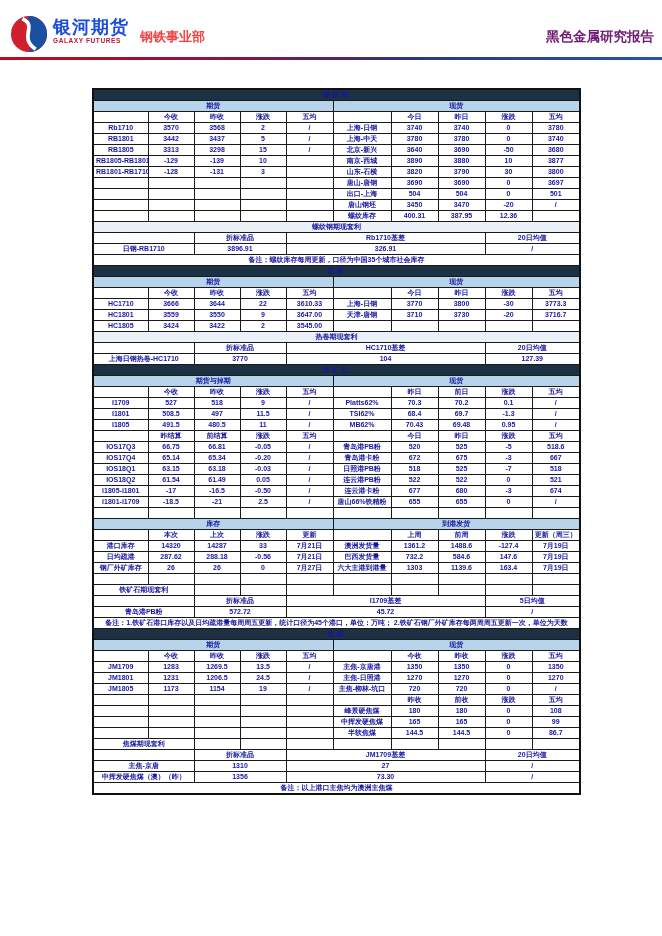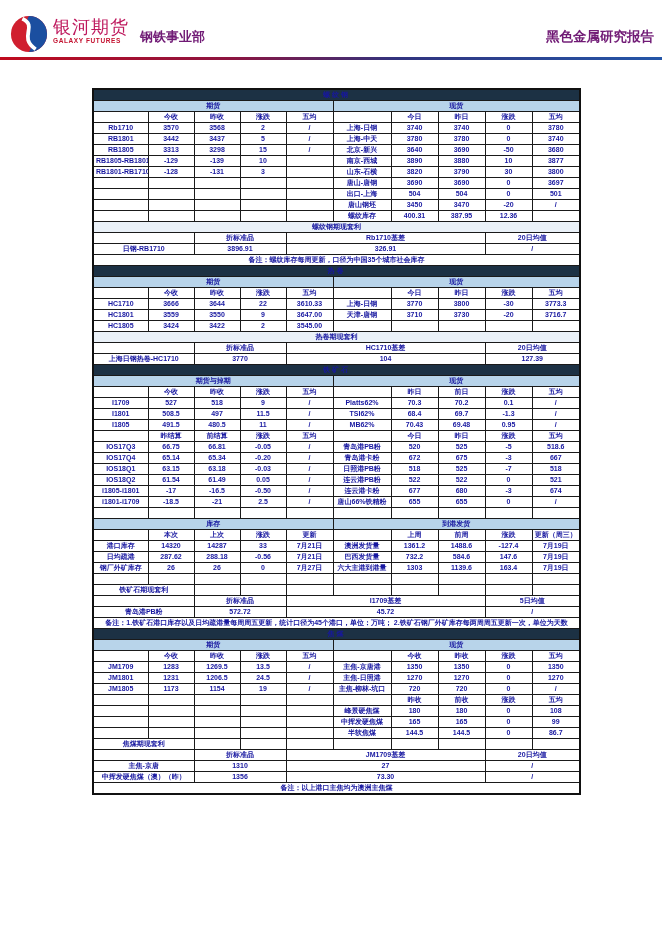--- a/index.html
+++ b/index.html
@@ -2,23 +2,23 @@
 <html><head>
 <meta charset="utf-8">
 <style>
   html,body{margin:0;padding:0;background:#fff;}
   .page{position:relative;width:662px;height:936px;background:#fff;overflow:hidden;
         font-family:"Liberation Sans","DejaVu Sans",sans-serif;}
   
   .hdr{position:absolute;left:0;top:0;width:662px;height:57px;}
   .logo{position:absolute;left:10px;top:15px;width:38px;height:38px;}
   .brand{position:absolute;left:53px;top:17px;width:110px;}
-  .brand-cn{font-size:18px;font-weight:400;color:#be185d;letter-spacing:1px;line-height:20px;}
+  .brand-cn{font-size:18px;font-weight:700;color:#1d4ed8;letter-spacing:1px;line-height:20px;}
   .brand-en{font-size:6.5px;font-weight:700;color:#c41230;letter-spacing:0.6px;line-height:8px;}
-  .division{position:absolute;left:140px;top:28px;font-size:13px;font-weight:700;color:#701a75;}
+  .division{position:absolute;left:140px;top:28px;font-size:13px;font-weight:700;color:#ef4444;}
   .report-title{position:absolute;right:8px;top:28px;font-size:13.5px;font-weight:700;color:#701a75;}
   .divider{position:absolute;left:0;top:57px;width:662px;height:3px;
            background:linear-gradient(to right,#c00b1e,#8c1440 35%,#31337e 60%,#2456a8 100%);}
   
   table.rpt{position:absolute;left:92px;top:88px;width:487px;border-collapse:collapse;
             table-layout:fixed;border:2px solid #111;}
   table.rpt td{border:1px solid #1a1a1a;height:10px;padding:0 2px;text-align:center;
                font-size:7px;font-weight:700;color:#1717a0;line-height:1.1;
                overflow:hidden;white-space:nowrap;}
   td.title{background:#1c3144;color:#fff;font-size:9.5px;height:13px;letter-spacing:2px;}

